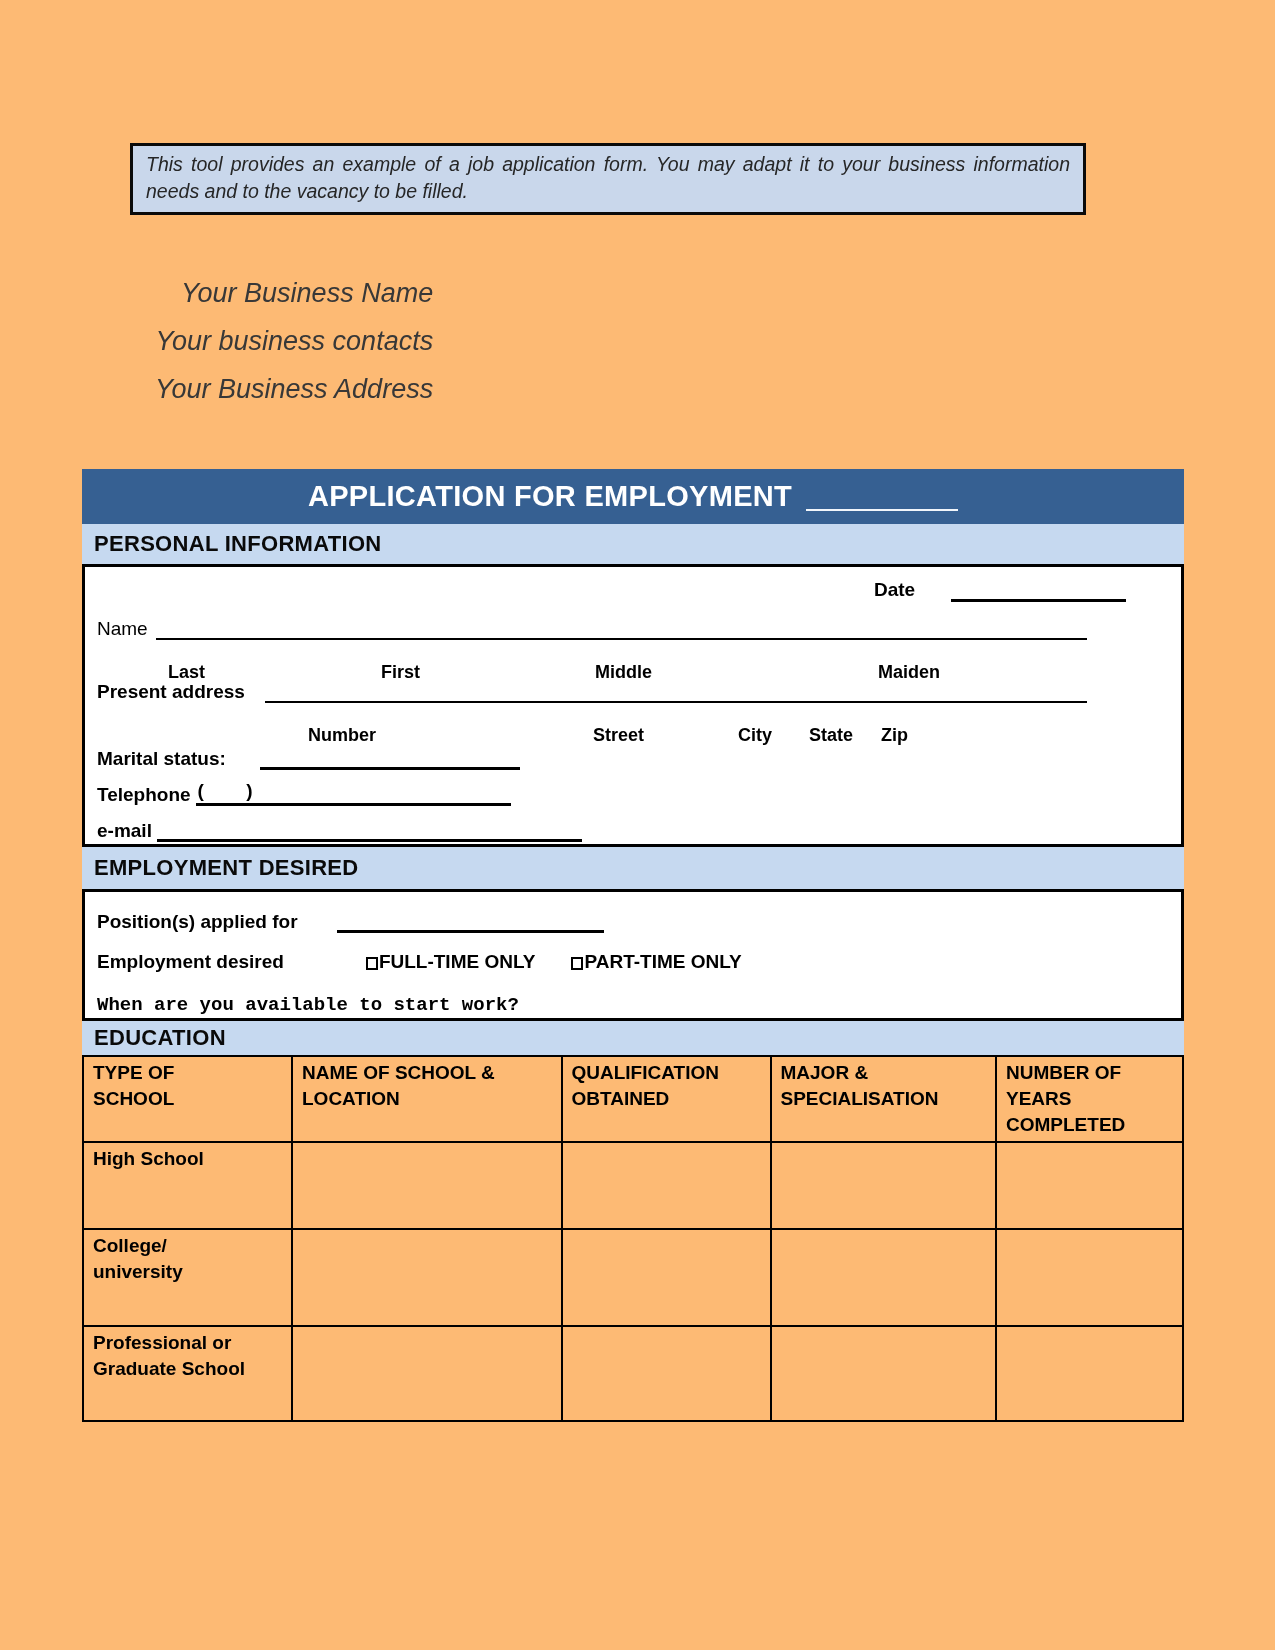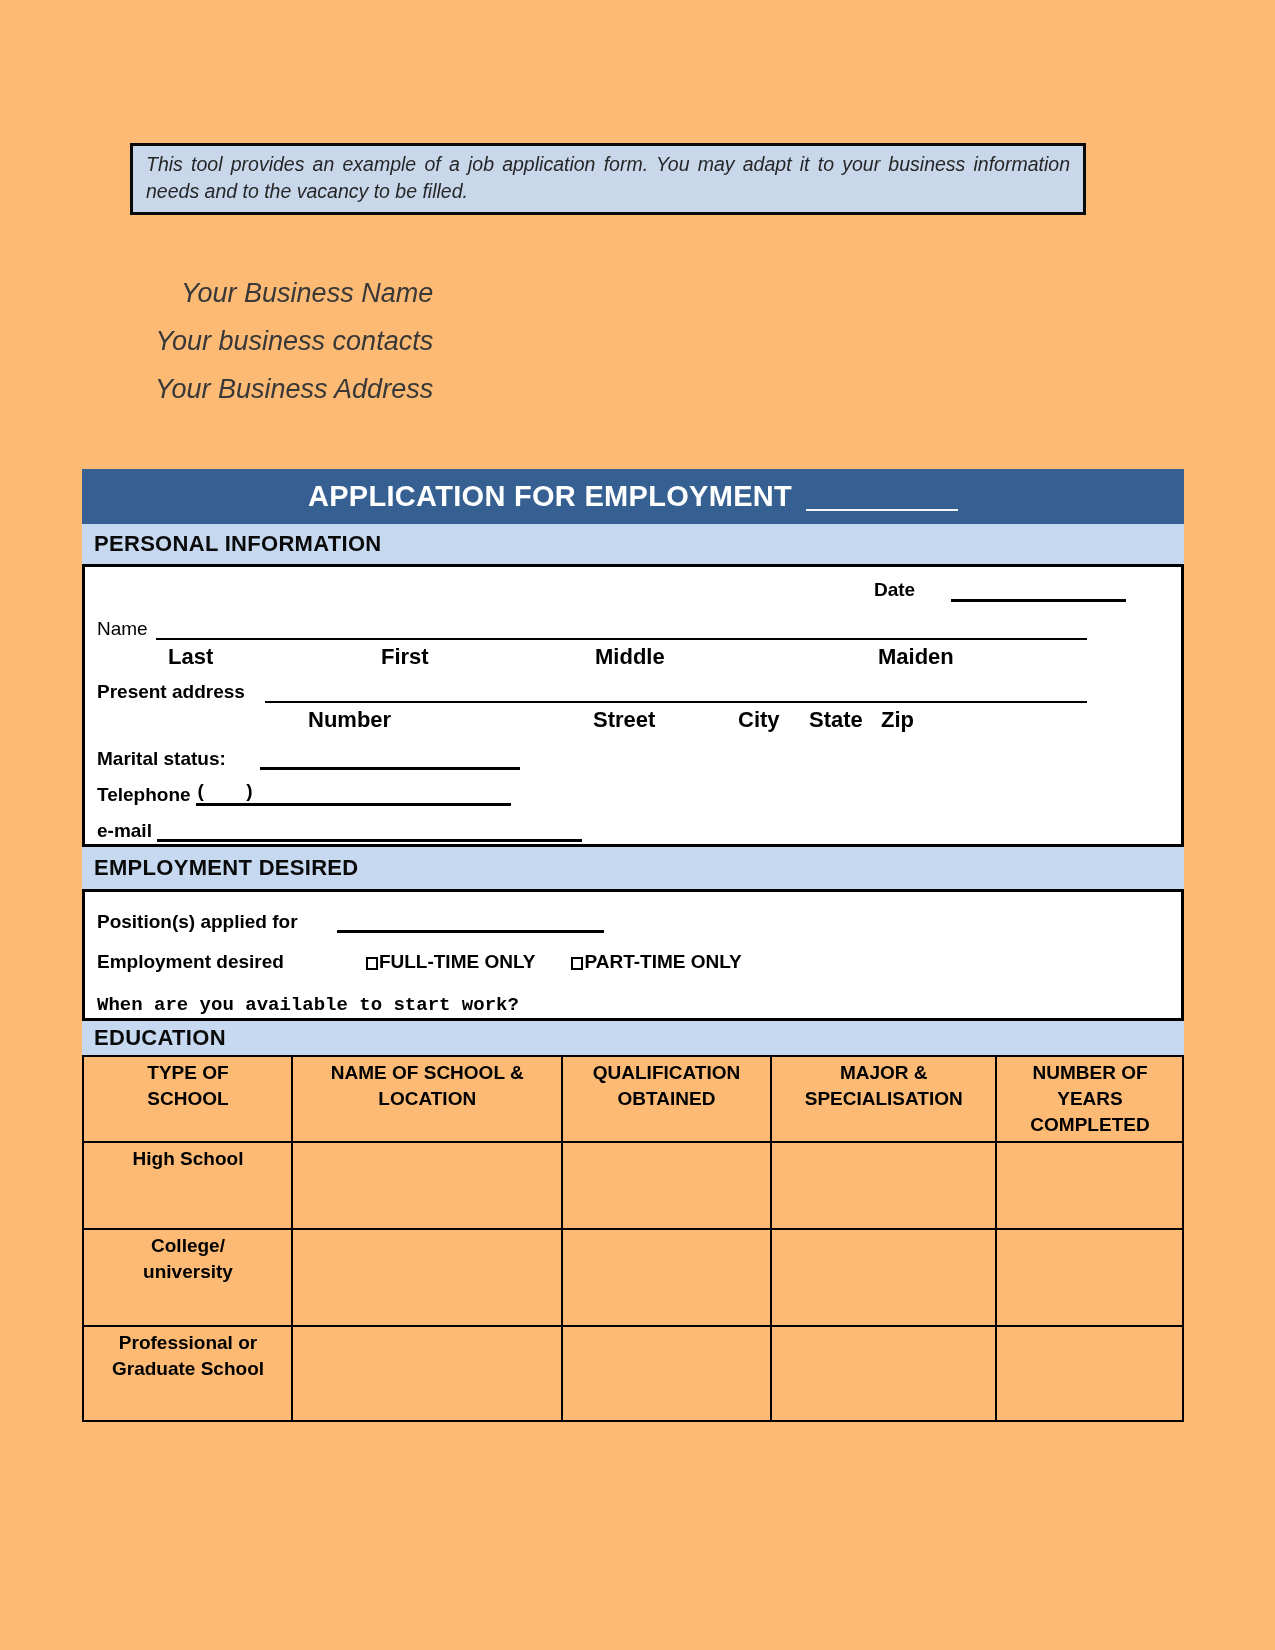--- a/index.html
+++ b/index.html
@@ -112,21 +112,21 @@
     height: 24px;
   }
   .line-bold {
     display: inline-block;
     border-bottom: 3px solid #000;
     height: 24px;
   }
   .fill { flex: 1; }
 
   .subrow { position: relative; height: 27px; margin-top: 2px; }
-  .subrow span { position: absolute; top: 2px; font-weight: 700; font-size: 22px; }
+  .subrow span { position: absolute; top: 20px; font-weight: 700; font-size: 18px; }
 
   
   .r-date { margin-top: 9px; height: 27px; align-items: center; gap: 36px; }
   .r-date .lbl-b { margin-left: 777px; }
   .r-name { margin-top: 10px; height: 27px; }
   .r-addr { margin-top: 7px;  height: 27px; }
   .r-mar  { margin-top: 11px; height: 27px; gap: 20px; }
   .r-tel  { margin-top: 9px;  height: 27px; }
   .r-mail { margin-top: 9px;  height: 27px; margin-bottom: 2px; }
 
@@ -160,21 +160,21 @@
 
   
   table.edu-table {
     width: 100%;
     border-collapse: collapse;
     table-layout: fixed;
   }
   .edu-table th, .edu-table td {
     border: 2.5px solid #000;
     vertical-align: top;
-    text-align: center;
+    text-align: left;
     font-size: 19px;
     font-weight: 700;
     line-height: 26px;
     padding: 3px 8px 3px 9px;
     white-space: pre-line;
   }
   .edu-table col.c1 { width: 19%; }
   .edu-table col.c2 { width: 24.5%; }
   .edu-table col.c3 { width: 19%; }
   .edu-table col.c4 { width: 20.5%; }

